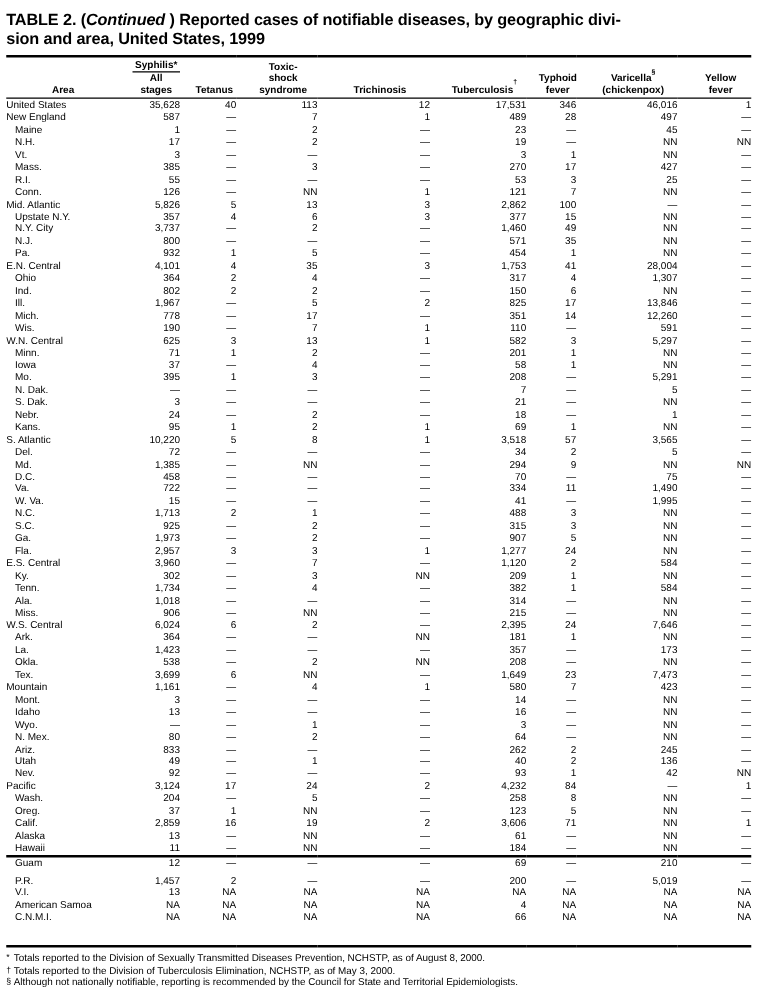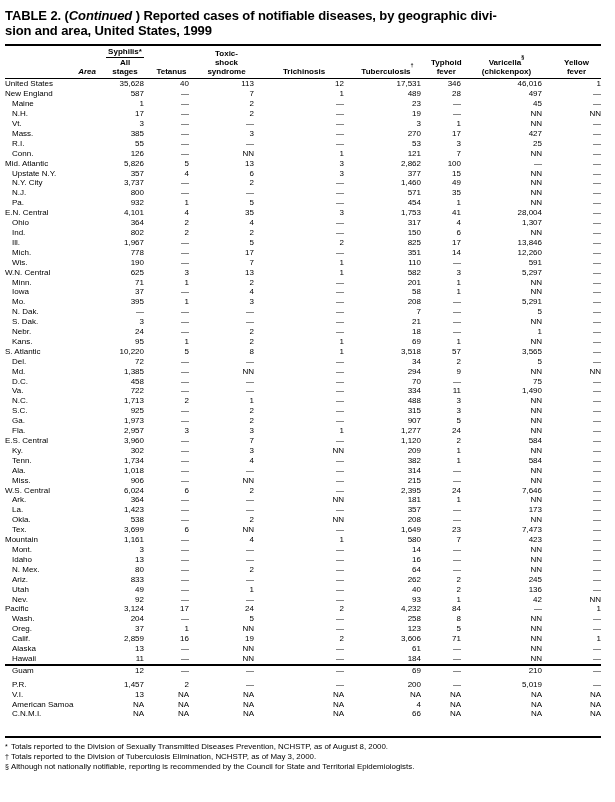--- a/index.html
+++ b/index.html
@@ -19,21 +19,21 @@
 
   table.rpt {
     border-collapse:collapse; table-layout:fixed; width:596px;
     border-top:2.5px solid #000;
   }
   table.rpt thead th {
     border-bottom:1.5px solid #000;
     font-size:8px; font-weight:bold; line-height:8.8px;
     vertical-align:bottom; padding:2px 0 2px 0;
   }
-  th.area-h { text-align:right;font-style:italic; }
+  th.area-h { text-align:center; }
   th.num-h { text-align:center; padding-left:10px !important; }
   .hdr { display:inline-block; text-align:center; }
   .hline { display:block; white-space:nowrap; }
   .spanner { display:block; border-bottom:1px solid #000; padding:0 2px 0 2px; margin-bottom:1px; white-space:nowrap; }
   sup.fnmark { font-size:5.5px; position:relative; top:-2.5px; line-height:0; }
 
   table.rpt td {
     font-size:8px; line-height:9.9px; padding:0;
     white-space:nowrap; overflow:hidden;
   }
@@ -444,20 +444,31 @@
           <td class="num">722</td>
           <td class="num">—</td>
           <td class="num">—</td>
           <td class="num">—</td>
           <td class="num">334</td>
           <td class="num">11</td>
           <td class="num">1,490</td>
           <td class="num">—</td>
         </tr>
         <tr>
+          <td class="area state">W. Va.</td>
+          <td class="num">15</td>
+          <td class="num">—</td>
+          <td class="num">—</td>
+          <td class="num">—</td>
+          <td class="num">41</td>
+          <td class="num">—</td>
+          <td class="num">1,995</td>
+          <td class="num">—</td>
+        </tr>
+        <tr>
           <td class="area state">N.C.</td>
           <td class="num">1,713</td>
           <td class="num">2</td>
           <td class="num">1</td>
           <td class="num">—</td>
           <td class="num">488</td>
           <td class="num">3</td>
           <td class="num">NN</td>
           <td class="num">—</td>
         </tr>
@@ -626,20 +637,31 @@
           <td class="num">NN</td>
           <td class="num">—</td>
         </tr>
         <tr>
           <td class="area state">Idaho</td>
           <td class="num">13</td>
           <td class="num">—</td>
           <td class="num">—</td>
           <td class="num">—</td>
           <td class="num">16</td>
+          <td class="num">—</td>
+          <td class="num">NN</td>
+          <td class="num">—</td>
+        </tr>
+        <tr>
+          <td class="area state">Wyo.</td>
+          <td class="num">—</td>
+          <td class="num">—</td>
+          <td class="num">1</td>
+          <td class="num">—</td>
+          <td class="num">3</td>
           <td class="num">—</td>
           <td class="num">NN</td>
           <td class="num">—</td>
         </tr>
         <tr>
           <td class="area state">N. Mex.</td>
           <td class="num">80</td>
           <td class="num">—</td>
           <td class="num">2</td>
           <td class="num">—</td>

